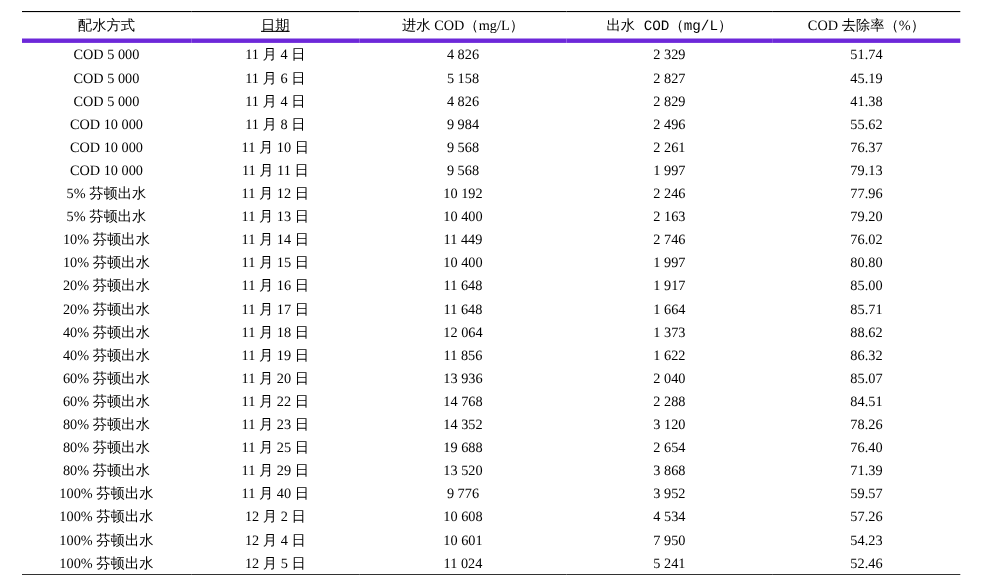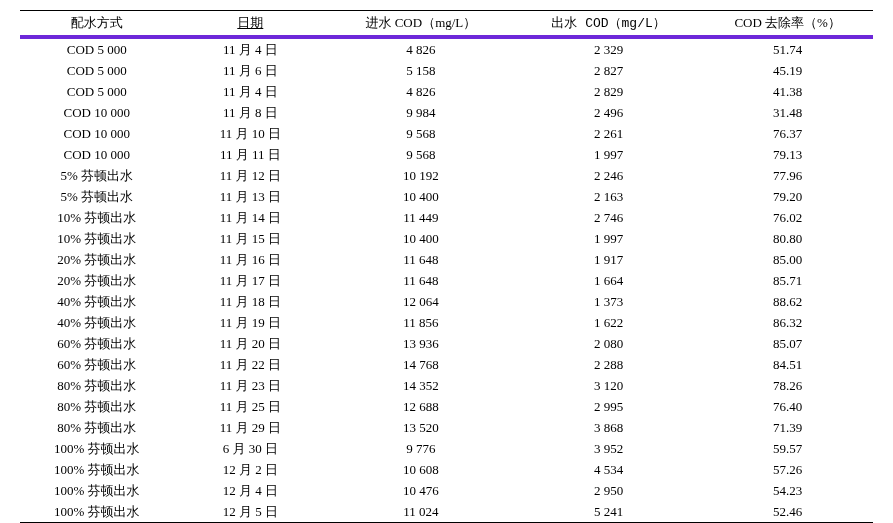--- a/index.html
+++ b/index.html
@@ -112,21 +112,21 @@
           <td>11 月 4 日</td>
           <td>4 826</td>
           <td>2 829</td>
           <td>41.38</td>
         </tr>
         <tr>
           <td>COD 10 000</td>
           <td>11 月 8 日</td>
           <td>9 984</td>
           <td>2 496</td>
-          <td>31.48</td>
+          <td>55.62</td>
         </tr>
         <tr>
           <td>COD 10 000</td>
           <td>11 月 10 日</td>
           <td>9 568</td>
           <td>2 261</td>
           <td>76.37</td>
         </tr>
         <tr>
           <td>COD 10 000</td>
@@ -188,70 +188,70 @@
           <td>40% 芬顿出水</td>
           <td>11 月 19 日</td>
           <td>11 856</td>
           <td>1 622</td>
           <td>86.32</td>
         </tr>
         <tr>
           <td>60% 芬顿出水</td>
           <td>11 月 20 日</td>
           <td>13 936</td>
-          <td>2 080</td>
+          <td>2 040</td>
           <td>85.07</td>
         </tr>
         <tr>
           <td>60% 芬顿出水</td>
           <td>11 月 22 日</td>
           <td>14 768</td>
           <td>2 288</td>
           <td>84.51</td>
         </tr>
         <tr>
           <td>80% 芬顿出水</td>
           <td>11 月 23 日</td>
           <td>14 352</td>
           <td>3 120</td>
           <td>78.26</td>
         </tr>
         <tr>
           <td>80% 芬顿出水</td>
           <td>11 月 25 日</td>
-          <td>12 688</td>
-          <td>2 995</td>
+          <td>19 688</td>
+          <td>2 654</td>
           <td>76.40</td>
         </tr>
         <tr>
           <td>80% 芬顿出水</td>
           <td>11 月 29 日</td>
           <td>13 520</td>
           <td>3 868</td>
           <td>71.39</td>
         </tr>
         <tr>
           <td>100% 芬顿出水</td>
-          <td>6 月 30 日</td>
+          <td>11 月 40 日</td>
           <td>9 776</td>
           <td>3 952</td>
           <td>59.57</td>
         </tr>
         <tr>
           <td>100% 芬顿出水</td>
           <td>12 月 2 日</td>
           <td>10 608</td>
           <td>4 534</td>
           <td>57.26</td>
         </tr>
         <tr>
           <td>100% 芬顿出水</td>
           <td>12 月 4 日</td>
-          <td>10 476</td>
-          <td>2 950</td>
+          <td>10 601</td>
+          <td>7 950</td>
           <td>54.23</td>
         </tr>
         <tr>
           <td>100% 芬顿出水</td>
           <td>12 月 5 日</td>
           <td>11 024</td>
           <td>5 241</td>
           <td>52.46</td>
         </tr>
       </tbody>

